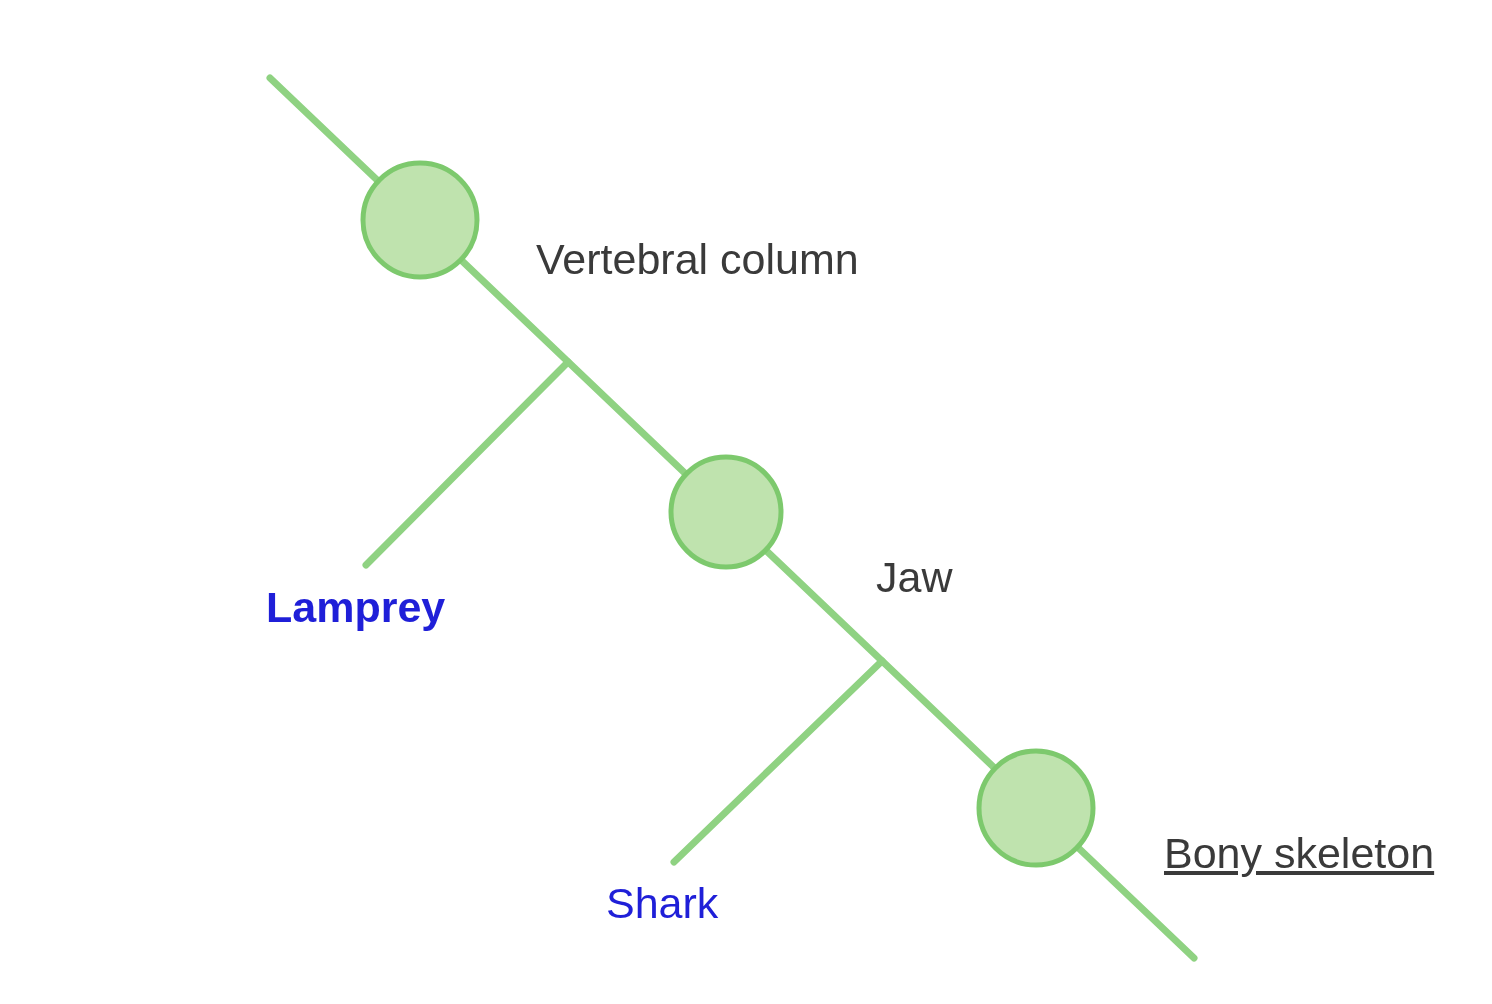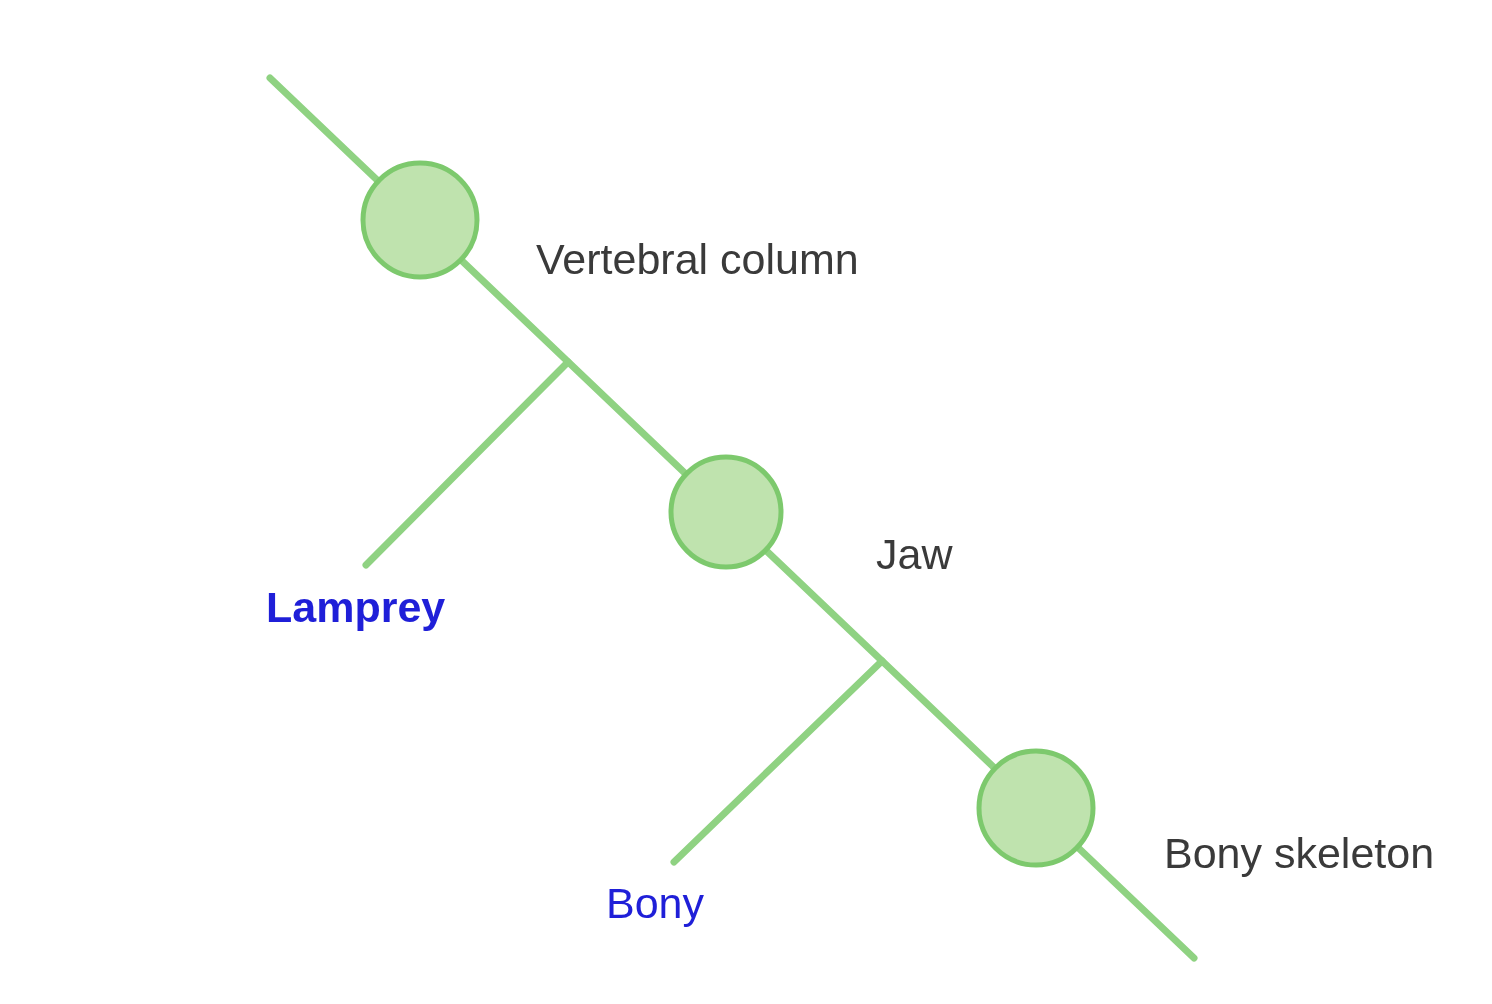--- a/index.html
+++ b/index.html
@@ -42,22 +42,22 @@
     position: absolute;
     font-size: 43px;
     line-height: 1.1;
     white-space: nowrap;
     color: var(--trait-text);
   }
   .label.taxon {
     color: var(--taxon-text);
   }
   .label-vertebral { left: 488px; top: 236px; }
-  .label-jaw       { left: 828px; top: 531px; }
-  .label-bony      { left: 1116px; top: 830px; }
+  .label-jaw       { left: 828px; top: 554px; }
+  .label-bony      { left: 1116px; top: 830px; text-decoration: underline; }
   .label-lamprey   { left: 218px; top: 584px; font-weight: bold; }
   .label-shark     { left: 558px; top: 880px; }
 </style>
 </head>
 <body>
 
 <div class="canvas">
 
   <svg class="tree" width="1492" height="1004" viewBox="0 0 1492 1004">
 
@@ -73,15 +73,15 @@
   </svg>
 
   <div class="label label-vertebral">Vertebral column</div>
 
   <div class="label label-jaw">Jaw</div>
 
   <div class="label label-bony">Bony skeleton</div>
 
   <div class="label taxon label-lamprey">Lamprey</div>
 
-  <div class="label taxon label-shark">Bony</div>
+  <div class="label taxon label-shark">Shark</div>
 
 </div>
 
 </body></html>

